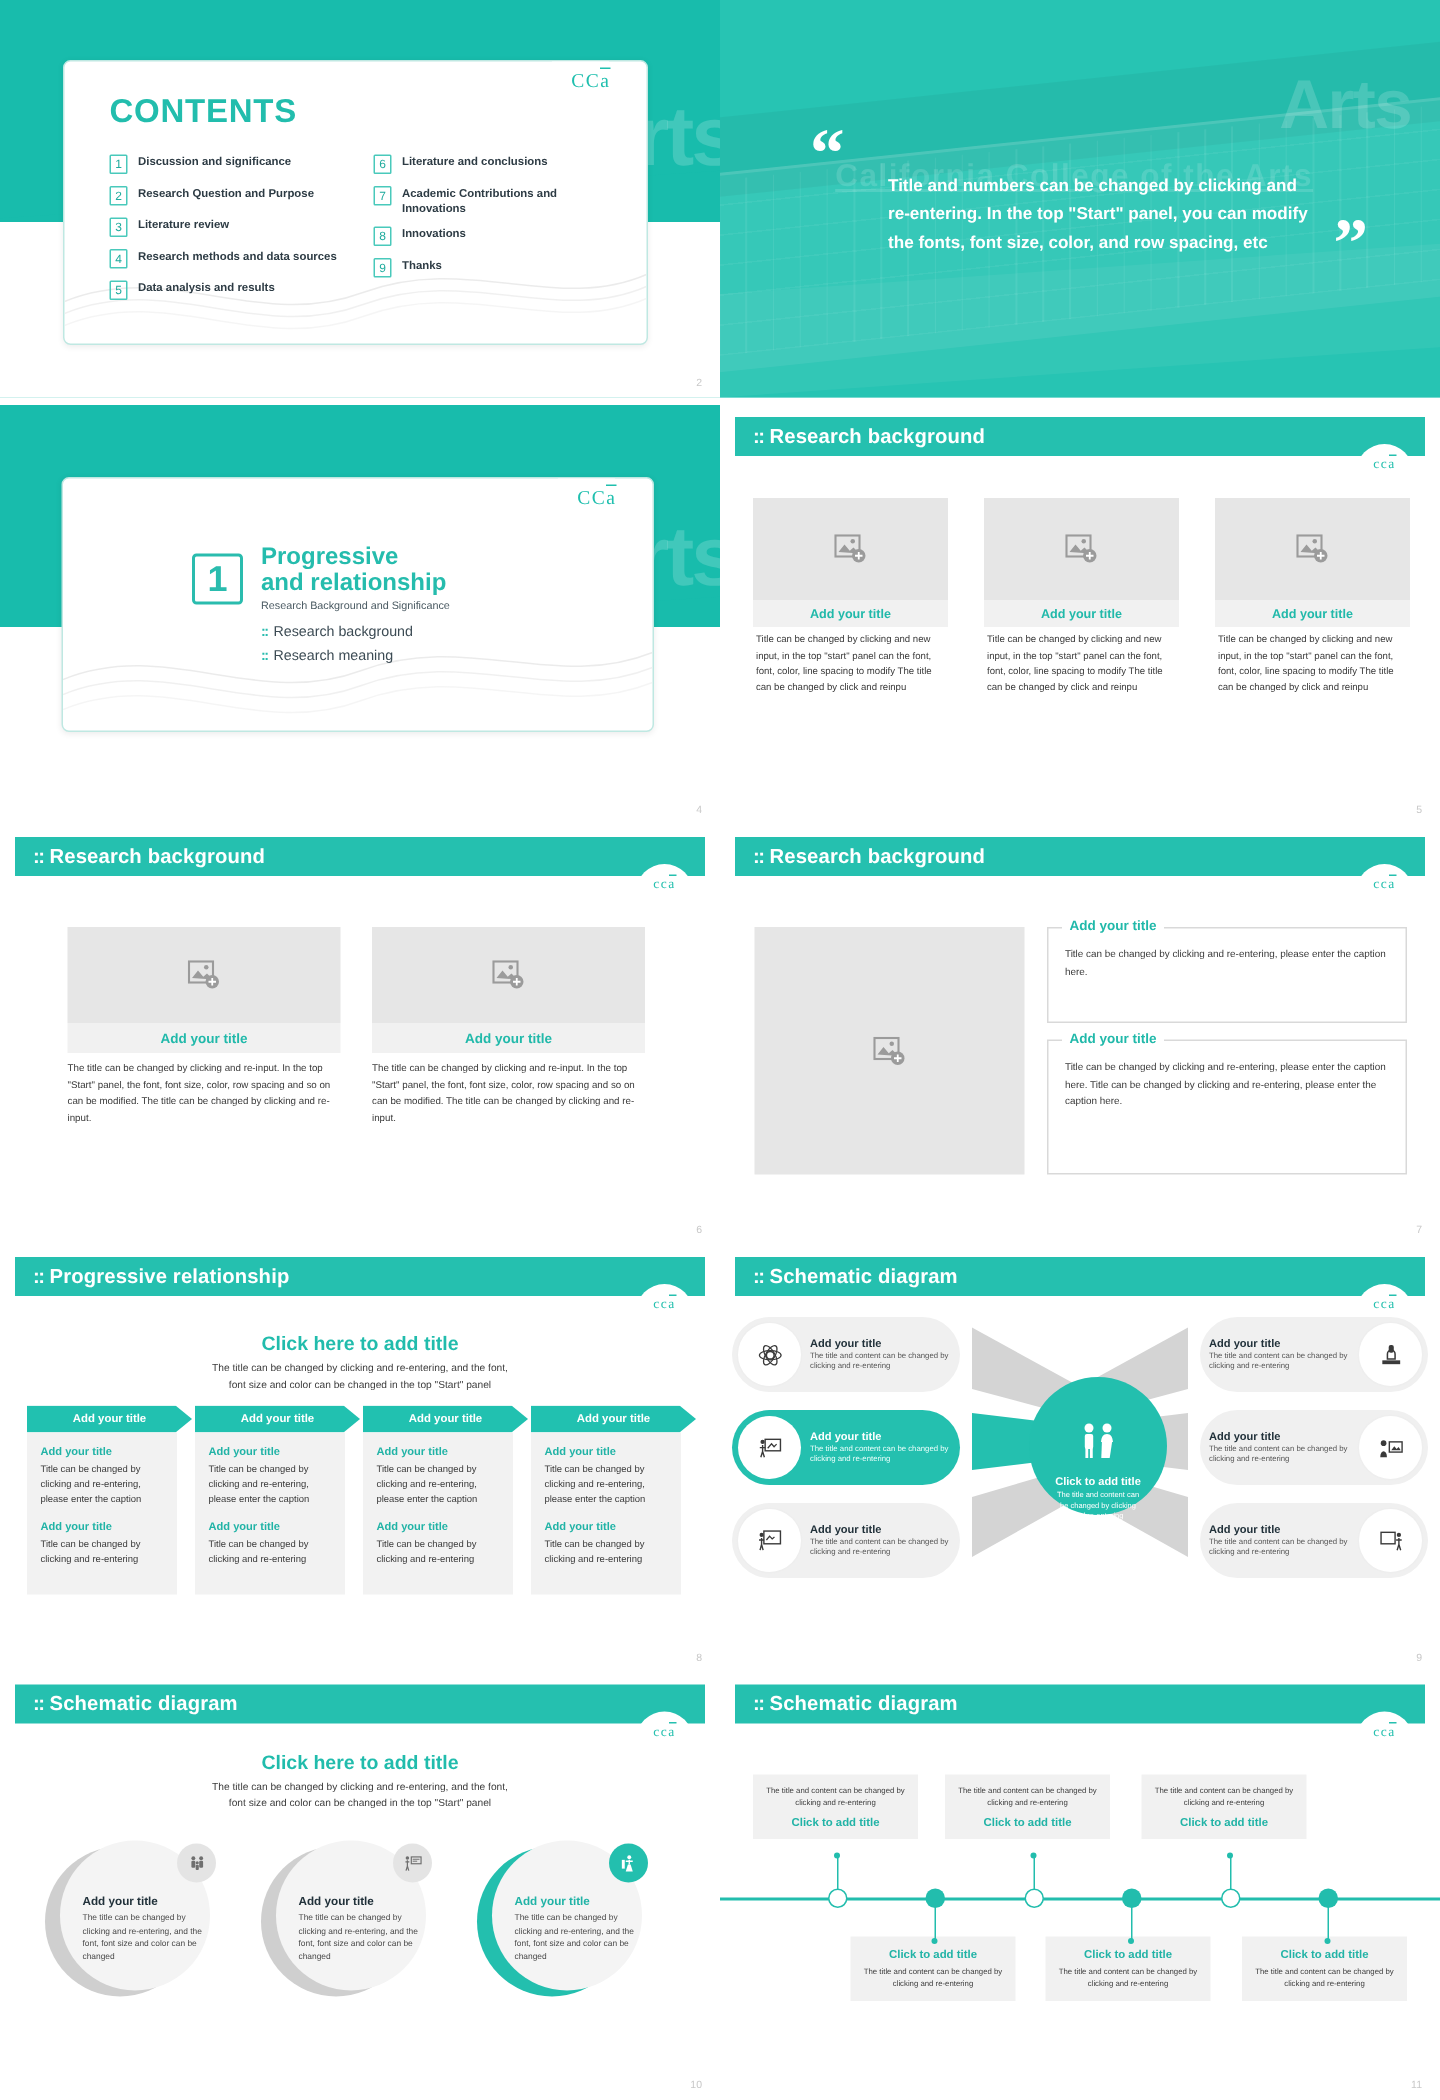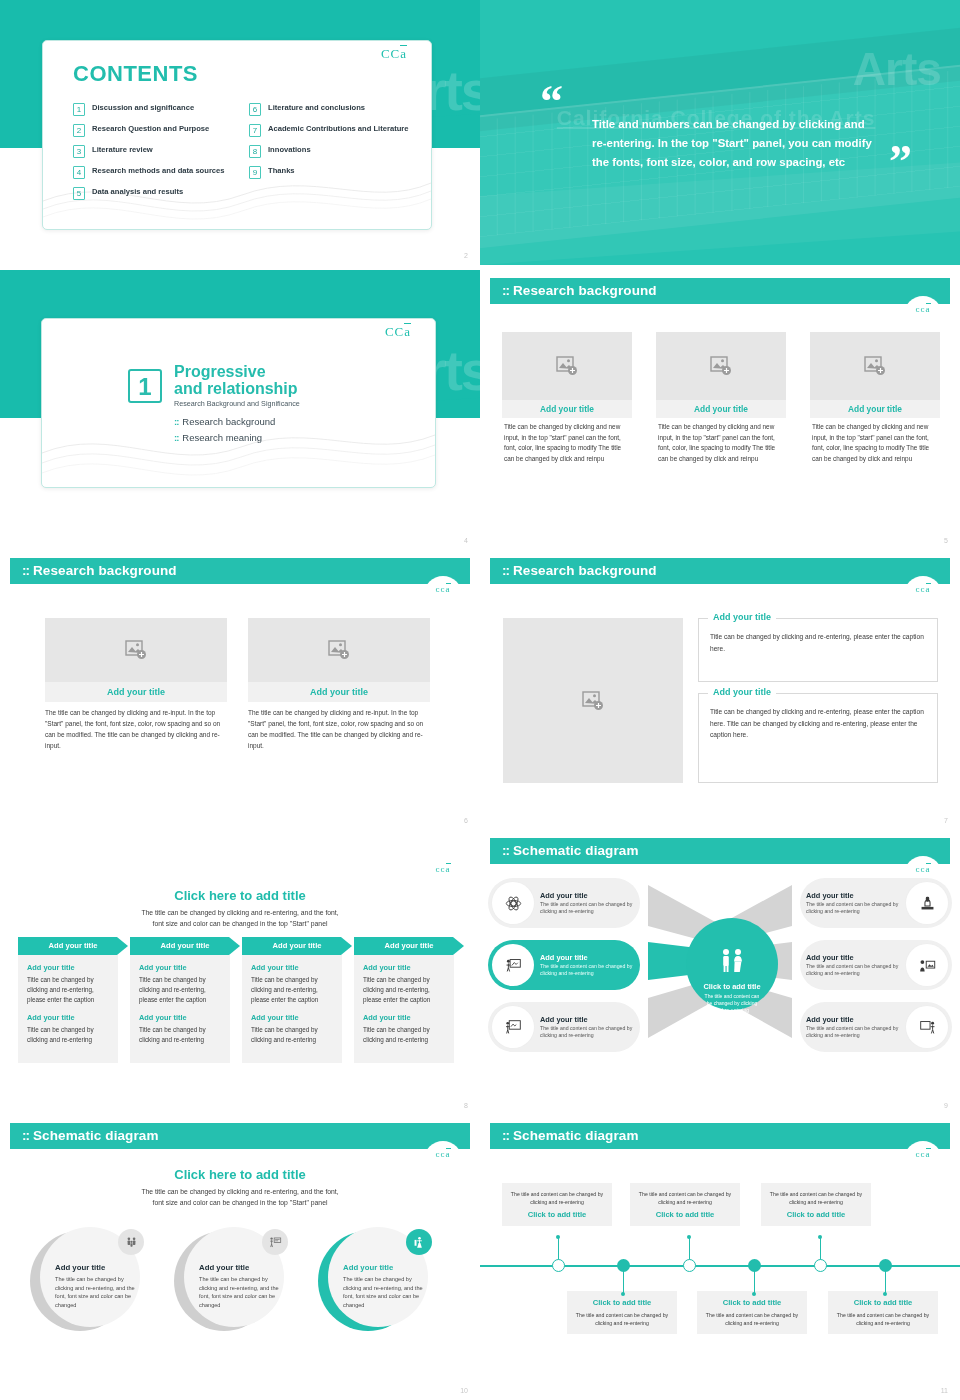--- a/index.html
+++ b/index.html
@@ -302,21 +302,21 @@
               <div class="toc-label">Data analysis and results</div>
             </div>
       </div>
       <div class="toc-col">
         <div class="toc-row">
               <div class="numbox">6</div>
               <div class="toc-label">Literature and conclusions</div>
             </div>
         <div class="toc-row">
               <div class="numbox">7</div>
-              <div class="toc-label">Academic Contributions and Literature</div>
+              <div class="toc-label">Academic Contributions and Innovations</div>
             </div>
         <div class="toc-row">
               <div class="numbox">8</div>
               <div class="toc-label">Innovations</div>
             </div>
         <div class="toc-row">
               <div class="numbox">9</div>
               <div class="toc-label">Thanks</div>
             </div>
       </div>
@@ -478,20 +478,23 @@
     </div>
     <div class="fs" style="height:90px">
       <span class="lg">Add your title</span>
       <p>Title can be changed by clicking and re-entering, please enter the caption here. Title can be changed by clicking and re-entering, please enter the caption here.</p>
     </div>
   </div>
   <div class="pg">7</div>
 </div>
 
 <div class="slide col-l w-slide" style="top:830px;height:285px">
+  <div class="bar">
+        <div class="bartxt"><span class="colons">::</span><span>Progressive relationship</span></div>
+      </div>
   <div class="logo-badge">
         <span>cc<span class="abar">a</span></span>
       </div>
   <div style="position:absolute;left:0;top:58px;width:480px">
     <div class="ctr-title">Click here to add title</div>
     <div class="ctr-sub" style="margin-top:4px">
       <span>The title can be changed by clicking and re-entering, and the font,</span><br>
       <span>font size and color can be changed in the top "Start" panel</span>
     </div>
   </div>

